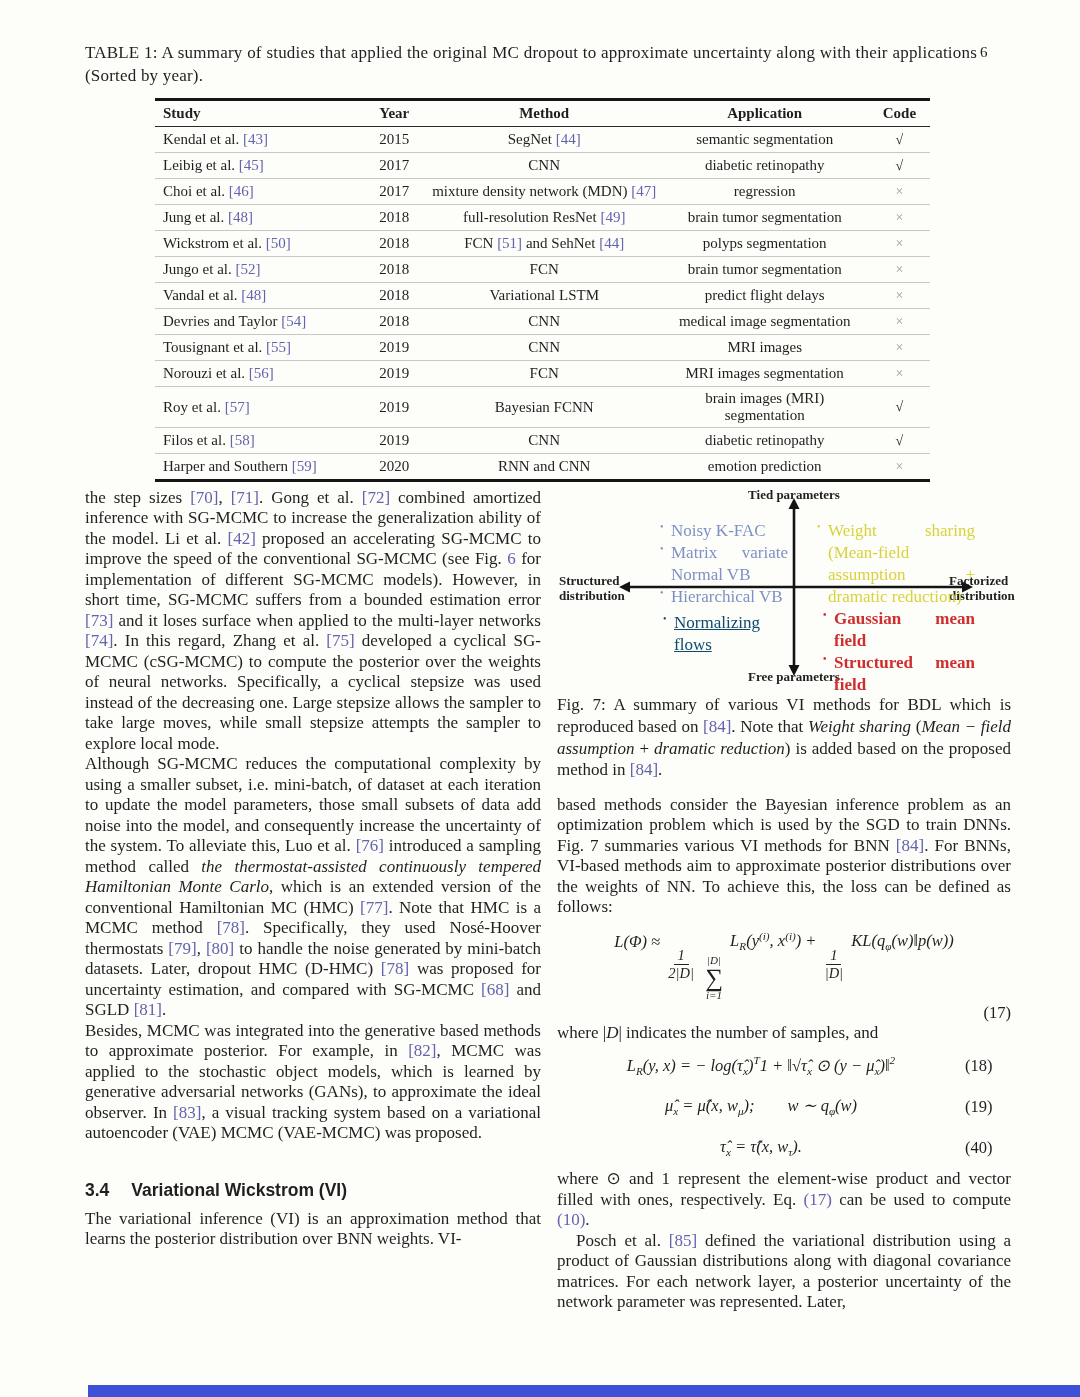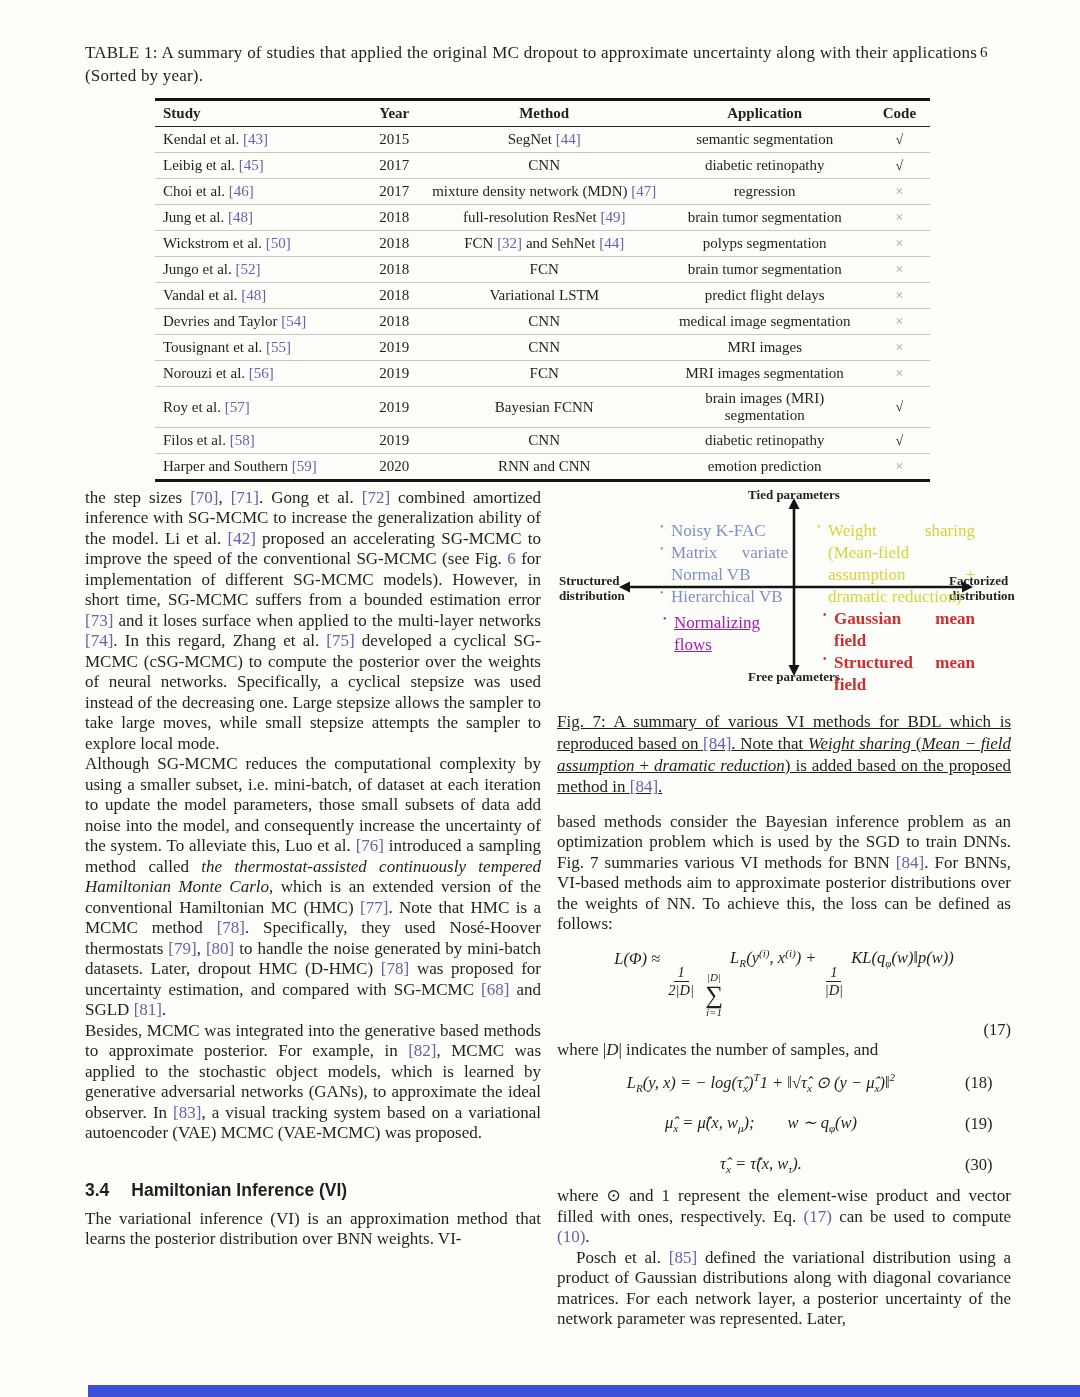--- a/index.html
+++ b/index.html
@@ -47,21 +47,21 @@
   .fl-right{left:392px;top:86px;width:66px;text-align:left;}
   .quad{position:absolute;margin:8px;padding:0;list-style:none;
        font-size:17px;line-height:1.3;font-family:Liberation Serif, serif;}
   .quad li{padding-left:11px;position:relative;}
   .quad li::before{content:"•";position:absolute;left:0;top:0;font-size:10px;}
   .q-tl{left:95px;top:24px;width:128px;}
   .q-tr{left:252px;top:24px;width:158px;}
   .q-bl{left:98px;top:116px;width:100px;}
   .q-bl li{text-decoration:underline;}
   .q-br{left:258px;top:112px;width:152px;font-weight:bold;}
-  .fig-caption{margin-top:25px;font-size:17px;line-height:1.28;text-align:justify;text-decoration:underline;}
+  .fig-caption{margin-top:8px;font-size:17px;line-height:1.28;text-align:justify;}
 
   
   .eq{display:flex;align-items:center;margin:10px 0;}
   .eq .eq-body{flex:1;text-align:center;font-style:italic;font-size:16.5px;}
   .eq .eq-tag{width:46px;text-align:left;font-style:normal;font-size:16.5px;}
   .eq-tag-line{text-align:right;font-size:16.5px;margin-top:2px;}
   .eq17-row{margin-top:12px;text-align:center;font-style:italic;font-size:16.5px;}
   .frac{display:inline-flex;flex-direction:column;align-items:center;
        vertical-align:-14px;margin:0 4px;line-height:1.15;font-size:14.5px;}
   .frac .num{border-bottom:1.3px solid #222;padding:0 4px;}
@@ -124,21 +124,21 @@
             <td class="c-study">Jung et al. <span class="cite">[48]</span></td>
             <td>2018</td>
             <td>full-resolution ResNet <span class="cite">[49]</span></td>
             <td>brain tumor segmentation</td>
             <td class="code-mark muted">×</td>
           </tr>
 
           <tr>
             <td class="c-study">Wickstrom et al. <span class="cite">[50]</span></td>
             <td>2018</td>
-            <td>FCN <span class="cite">[32]</span> and SehNet <span class="cite">[44]</span></td>
+            <td>FCN <span class="cite">[51]</span> and SehNet <span class="cite">[44]</span></td>
             <td>polyps segmentation</td>
             <td class="code-mark muted">×</td>
           </tr>
 
           <tr>
             <td class="c-study">Jungo et al. <span class="cite">[52]</span></td>
             <td>2018</td>
             <td>FCN</td>
             <td>brain tumor segmentation</td>
             <td class="code-mark muted">×</td>
@@ -202,21 +202,21 @@
         </tbody>
     </table>
   </div>
 
   <div class="col col-left">
     <p>the step sizes <span class="cite">[70]</span>, <span class="cite">[71]</span>. Gong et al. <span class="cite">[72]</span> combined amortized inference with SG-MCMC to increase the generalization ability of the model. Li et al. <span class="cite">[42]</span> proposed an accelerating SG-MCMC to improve the speed of the conventional SG-MCMC (see Fig. <span class="cite">6</span> for implementation of different SG-MCMC models). However, in short time, SG-MCMC suffers from a bounded estimation error <span class="cite">[73]</span> and it loses surface when applied to the multi-layer networks <span class="cite">[74]</span>. In this regard, Zhang et al. <span class="cite">[75]</span> developed a cyclical SG-MCMC (cSG-MCMC) to compute the posterior over the weights of neural networks. Specifically, a cyclical stepsize was used instead of the decreasing one. Large stepsize allows the sampler to take large moves, while small stepsize attempts the sampler to explore local mode.</p>
     <p>Although SG-MCMC reduces the computational complexity by using a smaller subset, i.e. mini-batch, of dataset at each iteration to update the model parameters, those small subsets of data add noise into the model, and consequently increase the uncertainty of the system. To alleviate this, Luo et al. <span class="cite">[76]</span> introduced a sampling method called <i>the thermostat-assisted continuously tempered Hamiltonian Monte Carlo</i>, which is an extended version of the conventional Hamiltonian MC (HMC) <span class="cite">[77]</span>. Note that HMC is a MCMC method <span class="cite">[78]</span>. Specifically, they used Nosé-Hoover thermostats <span class="cite">[79]</span>, <span class="cite">[80]</span> to handle the noise generated by mini-batch datasets. Later, dropout HMC (D-HMC) <span class="cite">[78]</span> was proposed for uncertainty estimation, and compared with SG-MCMC <span class="cite">[68]</span> and SGLD <span class="cite">[81]</span>.</p>
     <p>Besides, MCMC was integrated into the generative based methods to approximate posterior. For example, in <span class="cite">[82]</span>, MCMC was applied to the stochastic object models, which is learned by generative adversarial networks (GANs), to approximate the ideal observer. In <span class="cite">[83]</span>, a visual tracking system based on a variational autoencoder (VAE) MCMC (VAE-MCMC) was proposed.</p>
     <div class="sec-head">
       <span>3.4</span>
-      <span>Hamiltonian Inference (VI)</span>
+      <span>Variational Wickstrom (VI)</span>
     </div>
     <p>The variational inference (VI) is an approximation method that learns the posterior distribution over BNN weights. VI-</p>
   </div>
 
   <div class="col col-right">
 
     <div class="fig7">
       <svg width="454" height="198" viewBox="0 0 454 198">
         <line x1="237" y1="19" x2="237" y2="179" stroke="#141414" stroke-width="2.6"></line>
         <line x1="71" y1="99" x2="407" y2="99" stroke="#141414" stroke-width="2.6"></line>
@@ -233,21 +233,21 @@
       <ul class="quad q-tl" style="color: rgb(126, 145, 198);">
 
       <li>Noisy K-FAC</li>
           <li>Matrix variate Normal VB</li>
           <li>Hierarchical VB</li>
         </ul>
       <ul class="quad q-tr" style="color: rgb(216, 210, 60);">
 
       <li>Weight sharing (Mean-field assumption + dramatic reduction)</li>
         </ul>
-      <ul class="quad q-bl" style="color: #a21caf;">
+      <ul class="quad q-bl" style="color: #0c4a6e;">
 
       <li>Normalizing flows</li>
         </ul>
       <ul class="quad q-br" style="color: rgb(207, 46, 46);">
 
       <li>Gaussian mean field</li>
           <li>Structured mean field</li>
         </ul>
     </div>
 
@@ -282,21 +282,21 @@
     <div class="eq">
       <div class="eq-body"><i>L</i><sub>R</sub>(y, x) = − log(τ̂<sub>x</sub>)<sup>T</sup>1 + ‖√τ̂<sub>x</sub> ⊙ (y − μ̂<sub>x</sub>)‖<sup>2</sup></div>
       <div class="eq-tag">(18)</div>
     </div>
     <div class="eq" style="margin-top:18px;">
       <div class="eq-body">μ̂<sub>x</sub> = μ̂(x, w<sub>μ</sub>);  w ∼ q<sub>φ</sub>(w)</div>
       <div class="eq-tag">(19)</div>
     </div>
     <div class="eq" style="margin-top:18px;">
       <div class="eq-body">τ̂<sub>x</sub> = τ̂(x, w<sub>τ</sub>).</div>
-      <div class="eq-tag">(30)</div>
+      <div class="eq-tag">(40)</div>
     </div>
 
     <p class="mid-text">where ⊙ and 1 represent the element-wise product and vector filled with ones, respectively. Eq. <span class="cite">(17)</span> can be used to compute <span class="cite">(10)</span>.</p>
     <p class="indent">Posch et al. <span class="cite">[85]</span> defined the variational distribution using a product of Gaussian distributions along with diagonal covariance matrices. For each network layer, a posterior uncertainty of the network parameter was represented. Later,</p>
   </div>
 
   <div class="bottom-bar" style="background: rgb(60, 80, 216);"></div>
 </div>
 
 </body></html>

